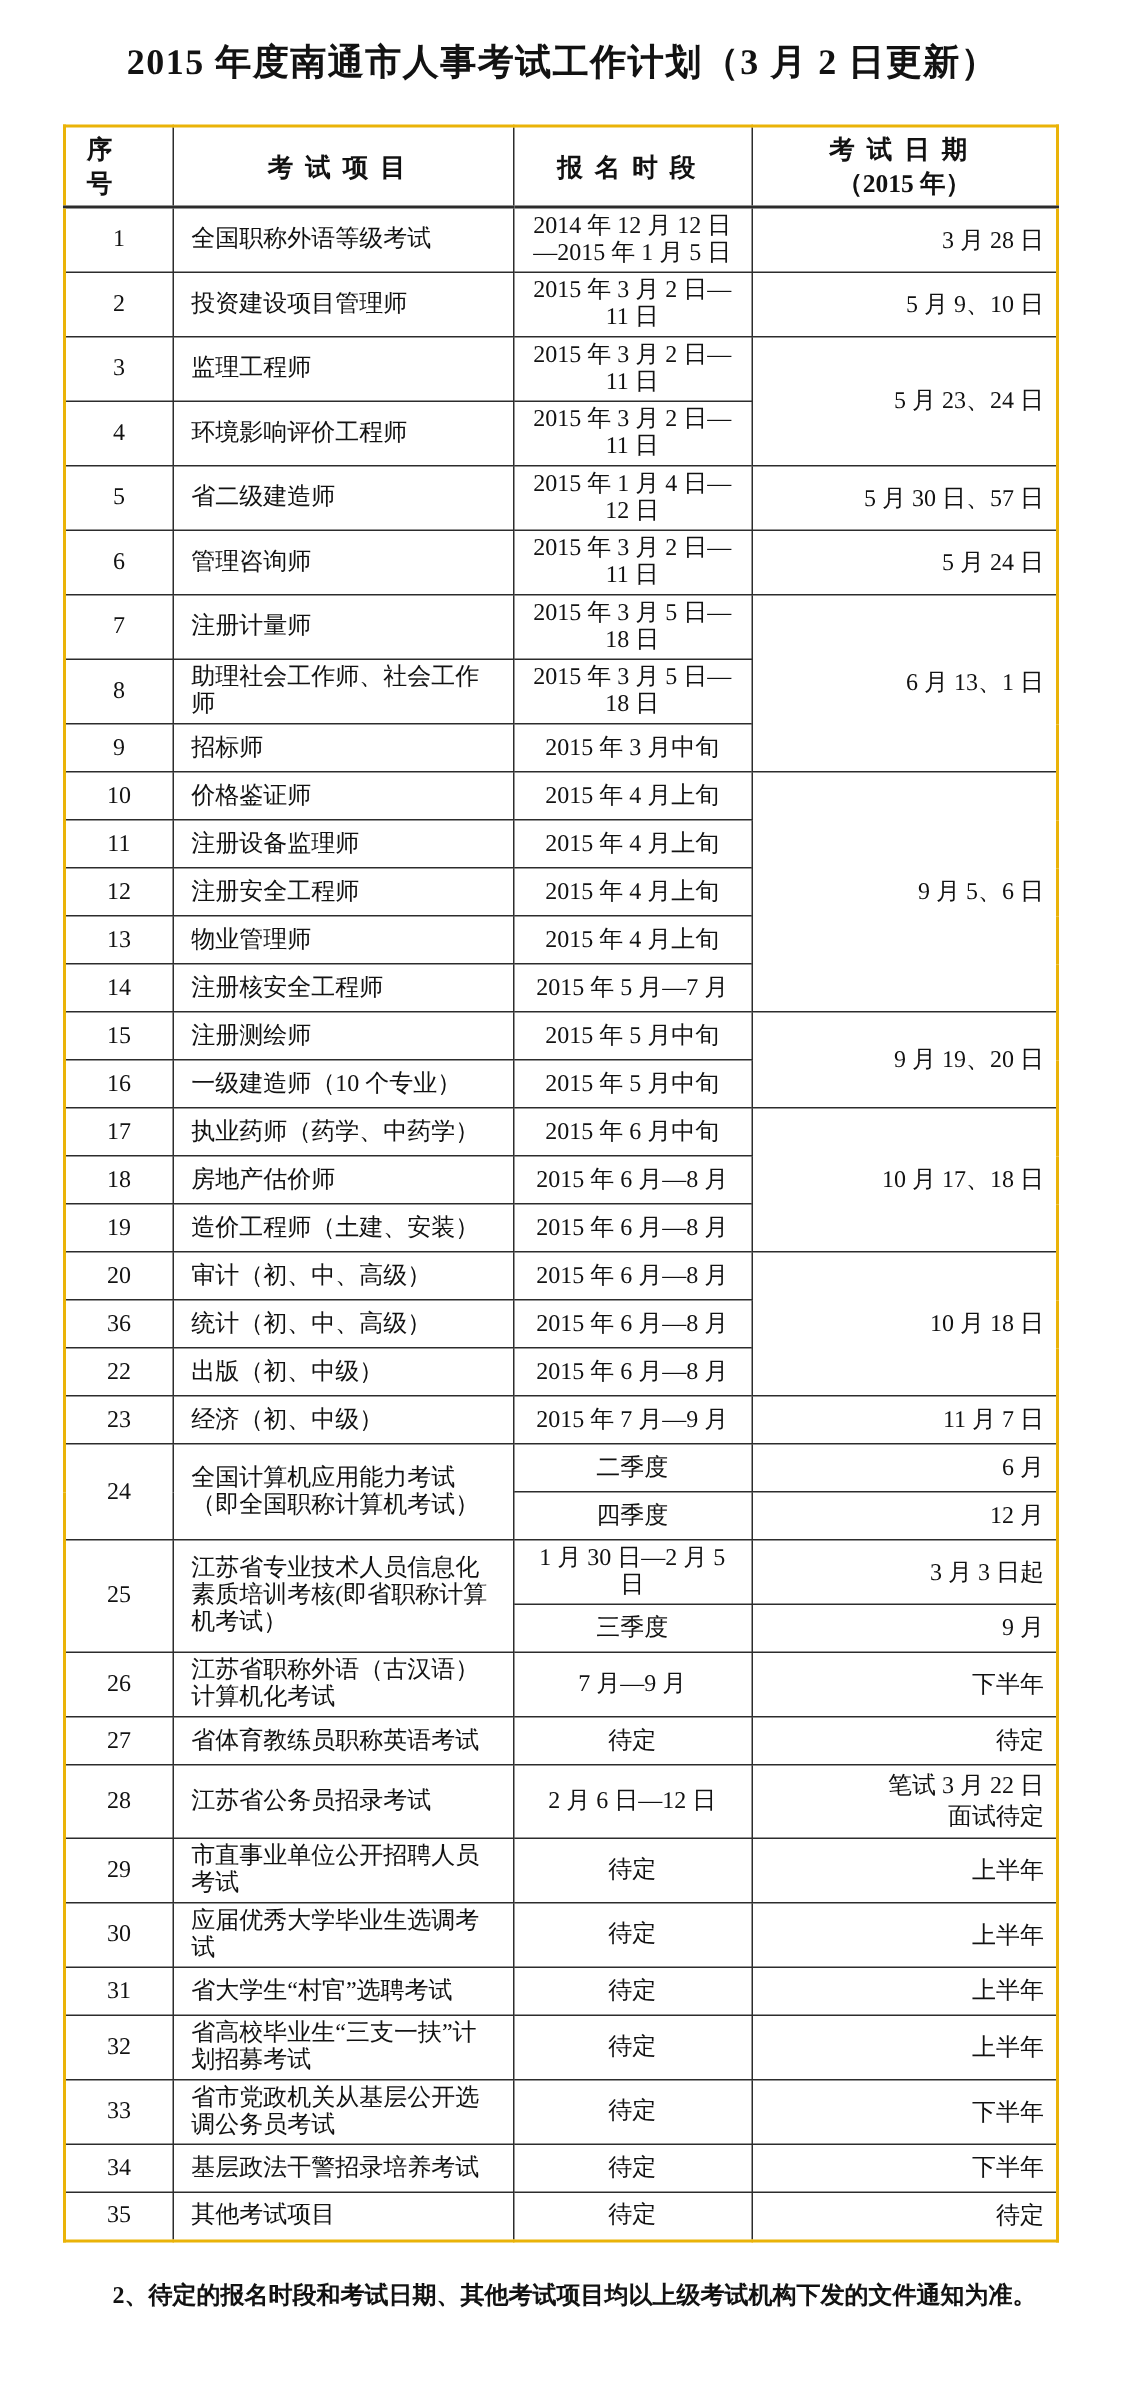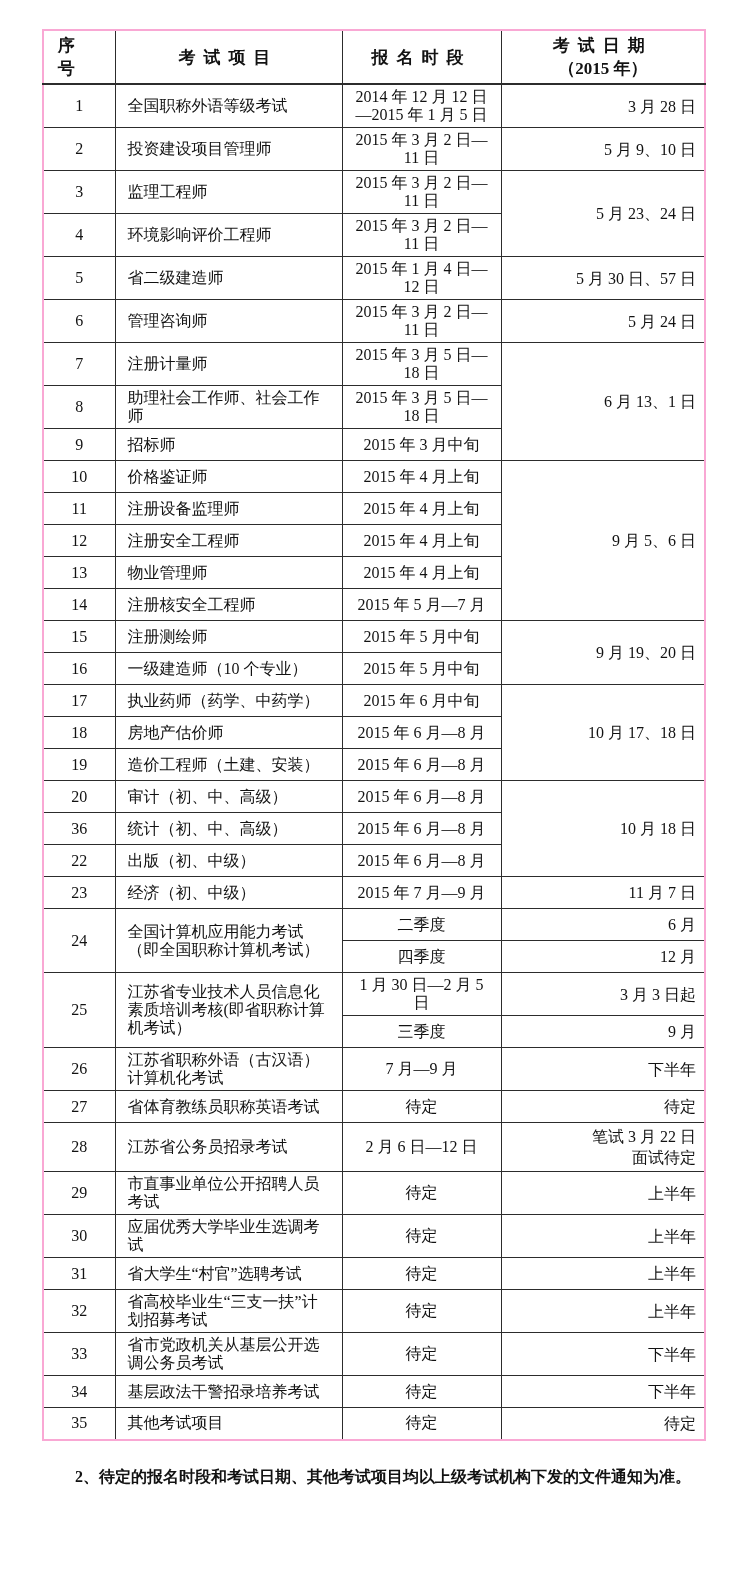--- a/index.html
+++ b/index.html
@@ -25,21 +25,21 @@
     font-size: 24px;
     line-height: 24px;
     font-weight: bold;
     letter-spacing: 1px;
   }
   table.exam-table {
     margin: 29px 0 0 42px;
     width: 662px;
     table-layout: fixed;
     border-collapse: collapse;
-    border: 2px solid #f9a8d4;
+    border: 2px solid #eab308;
   }
   col.w-no      { width: 72px; }
   col.w-project { width: 227px; }
   col.w-period  { width: 159px; }
   col.w-date    { width: 204px; }
 
   th, td {
     border: 1px solid #2c2c2c;
     vertical-align: middle;
   }
@@ -77,20 +77,21 @@
   }
   .note { margin: 0; }
   .note1 { padding-left: 60px; text-indent: -60px; }
   .note2 { padding-left: 60px; text-indent: -30px; }
 </style>
 </head>
 <body>
 
 <div class="page">
 
+  <h1 class="title">2015 年度南通市人事考试工作计划（3 月 2 日更新）</h1>
 
   <table class="exam-table">
     <colgroup>
       <col class="w-no">
       <col class="w-project">
       <col class="w-period">
       <col class="w-date">
     </colgroup>
     <thead>
       <tr>

